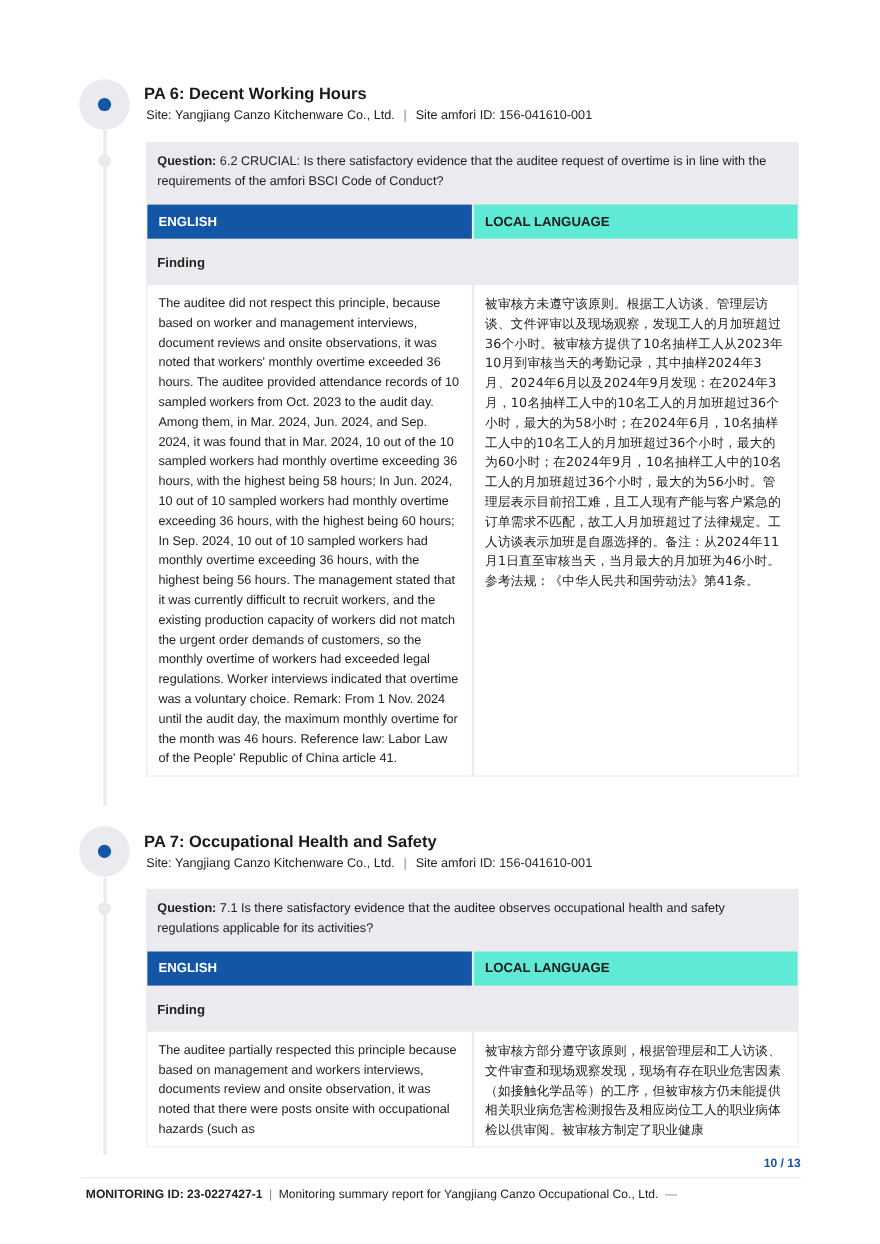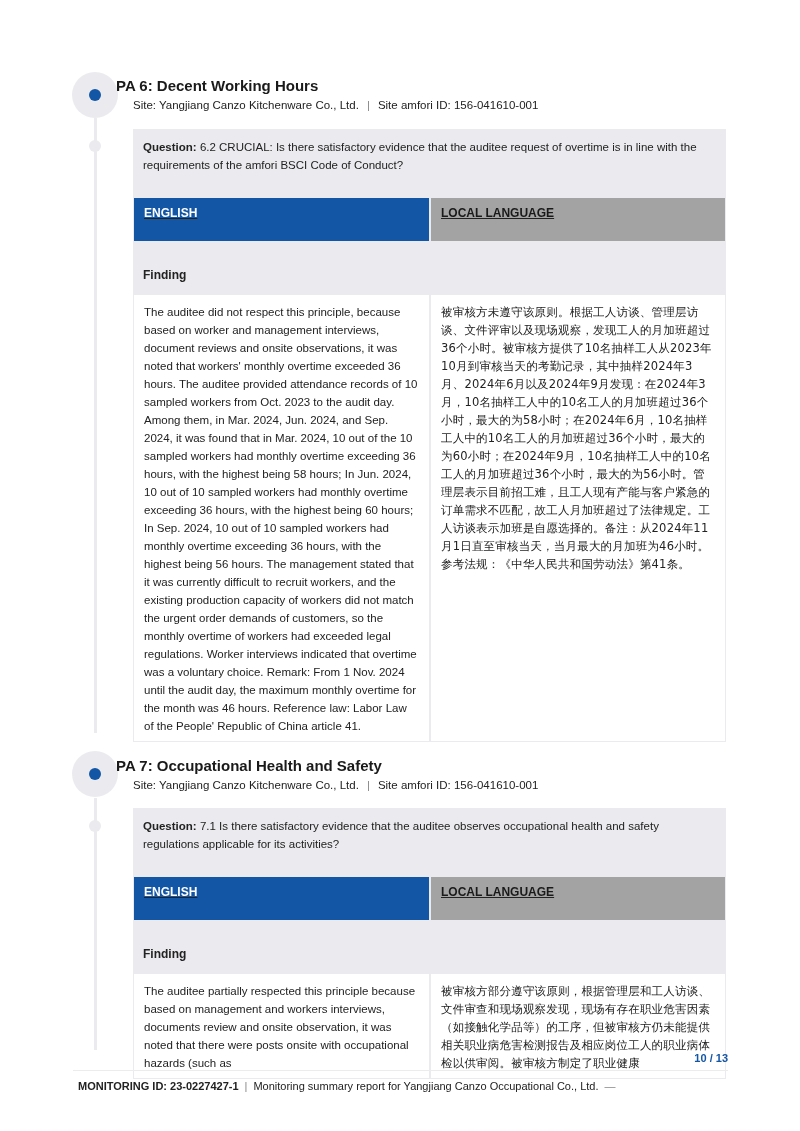--- a/index.html
+++ b/index.html
@@ -41,21 +41,21 @@
     .timeline-small-dot {
       position: absolute;
       left: 89px;
       width: 12px;
       height: 12px;
       border-radius: 50%;
       background: #ebebef;
     }
     .pa-title {
       position: absolute;
-      left: 116px;
+      left: 131px;
       font-size: 15px;
       font-weight: bold;
       color: #1a1a1a;
       white-space: nowrap;
     }
     .pa-site {
       position: absolute;
       left: 133px;
       font-size: 11.5px;
       color: #222222;
@@ -75,38 +75,37 @@
       padding: 9px 10px 8px 10px;
       font-size: 11.5px;
       line-height: 18px;
       color: #222222;
     }
     .question b {
       font-weight: bold;
     }
     .lang-head {
       display: flex;
-      height: 43px;
-      margin: 16px 1px;
-      text-decoration: underline;
+      height: 31px;
+      margin: 4px 1px;
     }
     .lang-head .en {
       width: 295px;
       background: #1456a6;
       color: #ffffff;
       font-weight: bold;
       font-size: 12px;
       line-height: 31px;
       padding-left: 10px;
       box-sizing: border-box;
     }
     .lang-head .local {
       flex: 1;
       margin-left: 2px;
-      background: #a3a3a3;
+      background: #5eead4;
       color: #1a1a1a;
       font-weight: bold;
       font-size: 12px;
       line-height: 31px;
       padding-left: 10px;
       box-sizing: border-box;
     }
     .finding-label {
       padding: 10px 10px 8px 10px;
       font-size: 12px;

